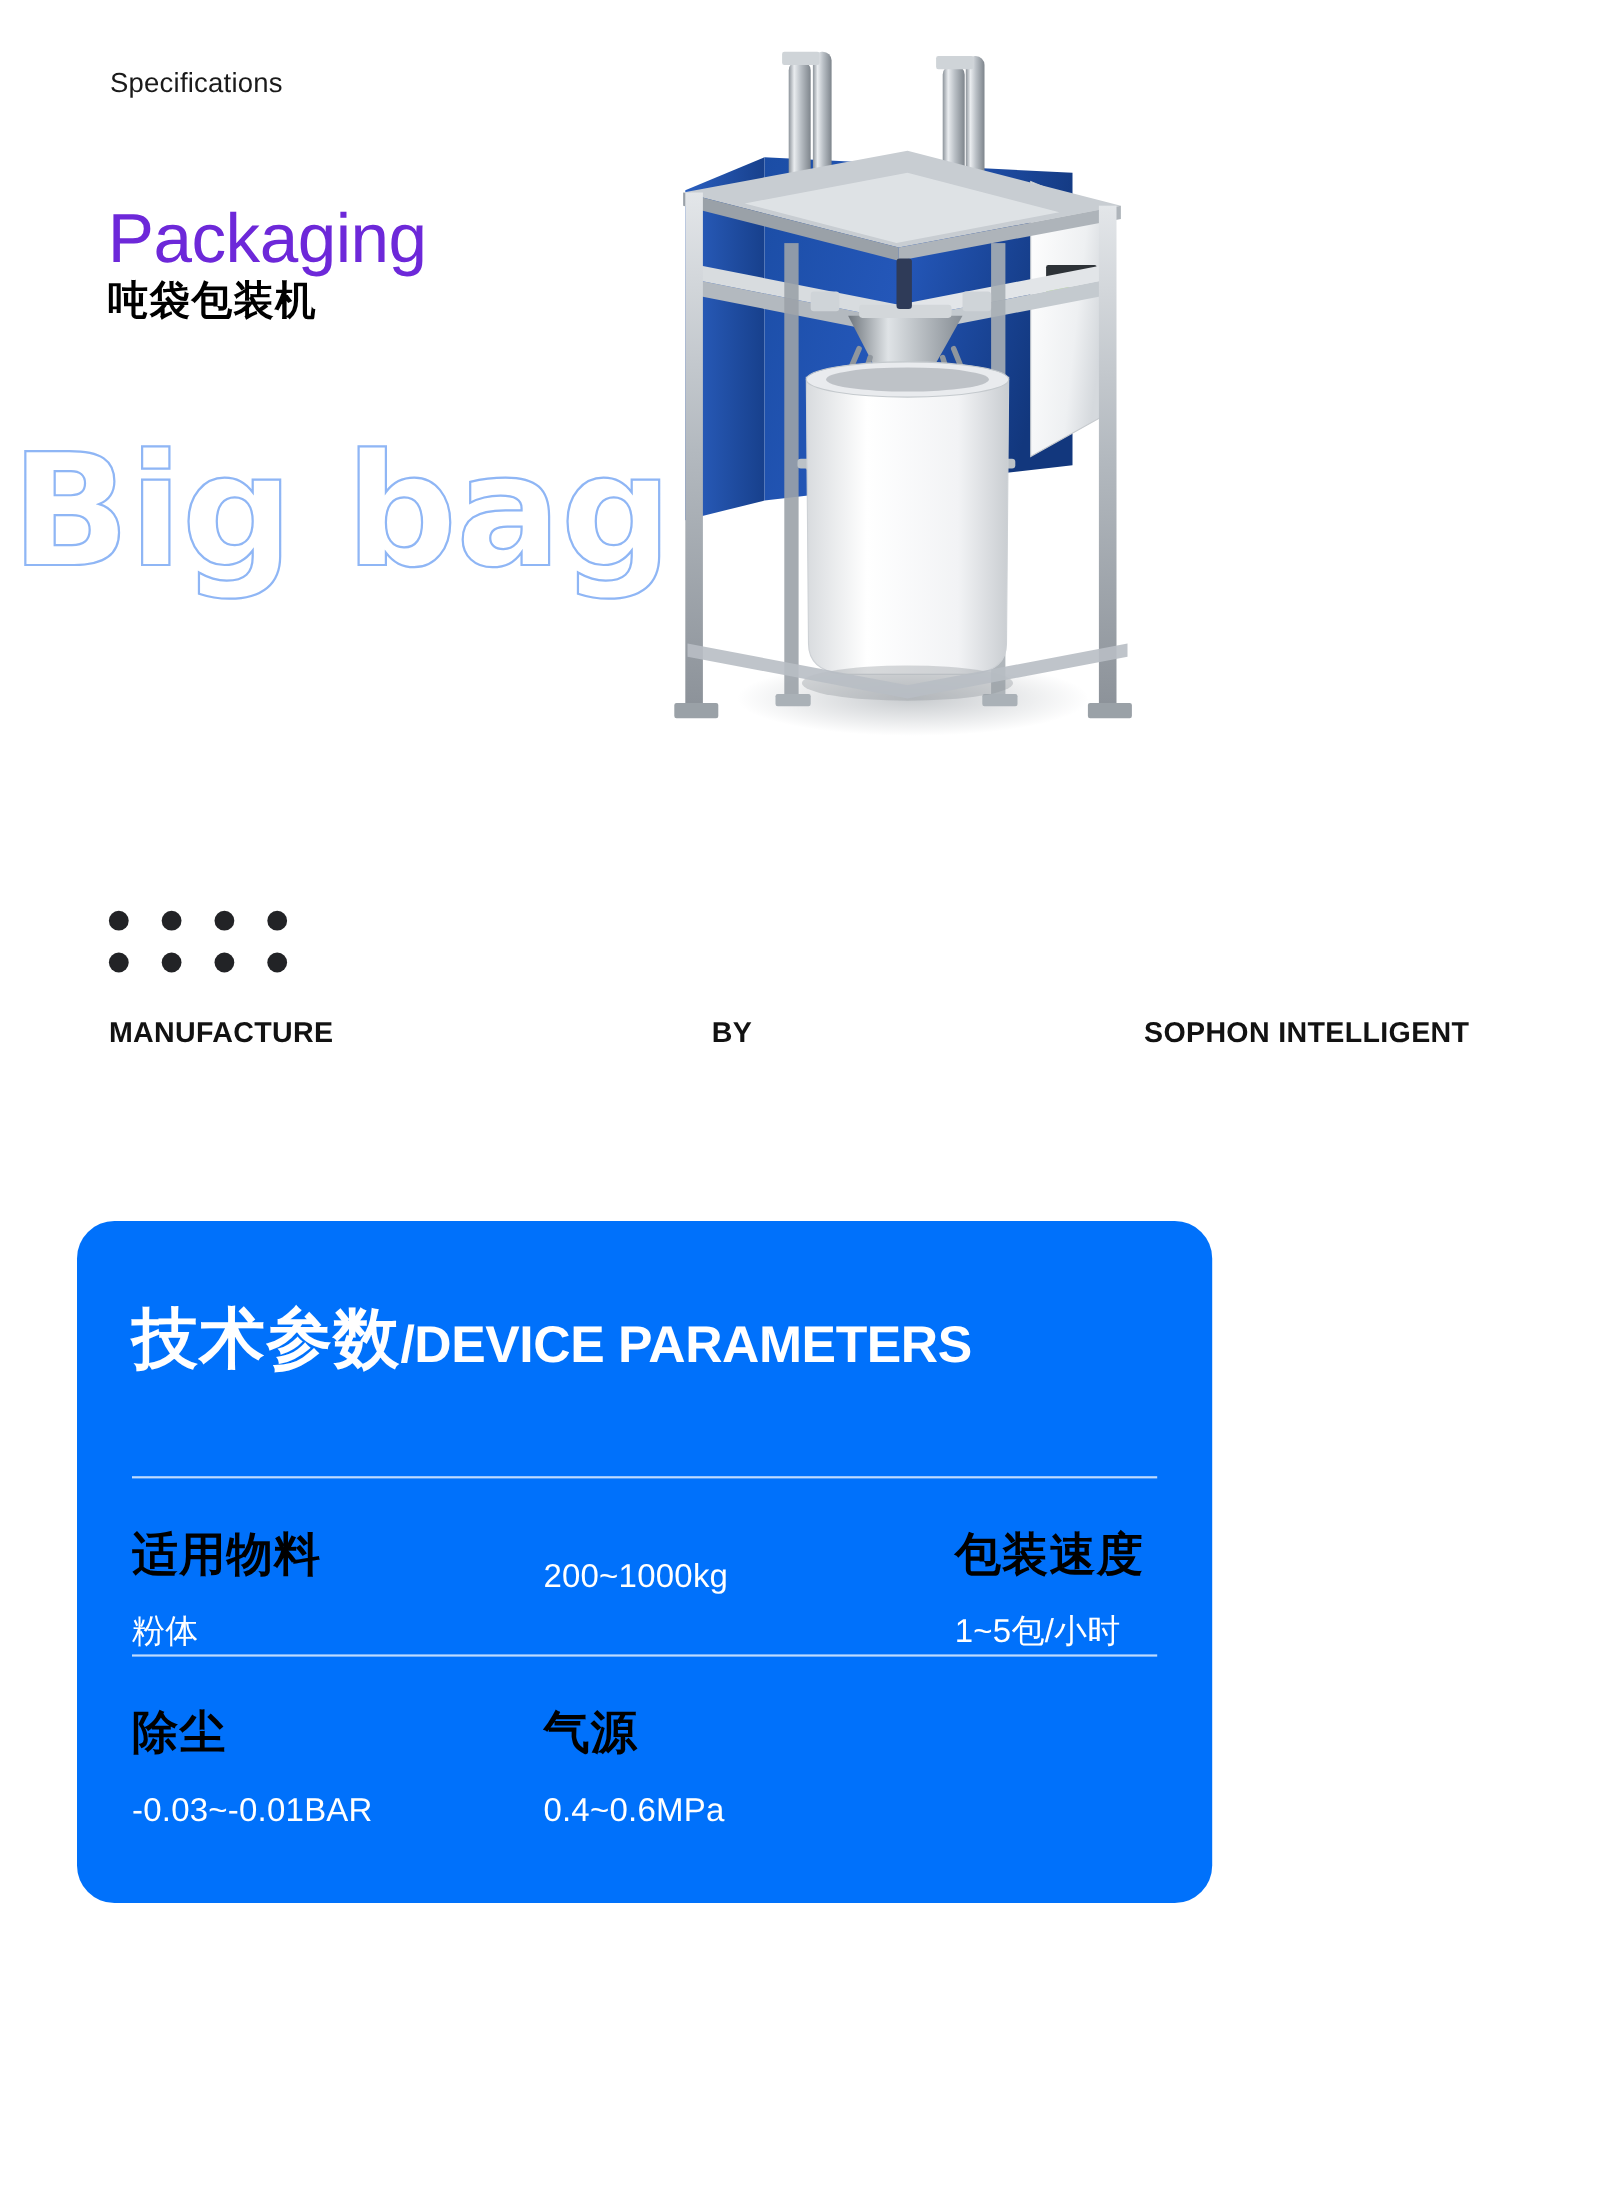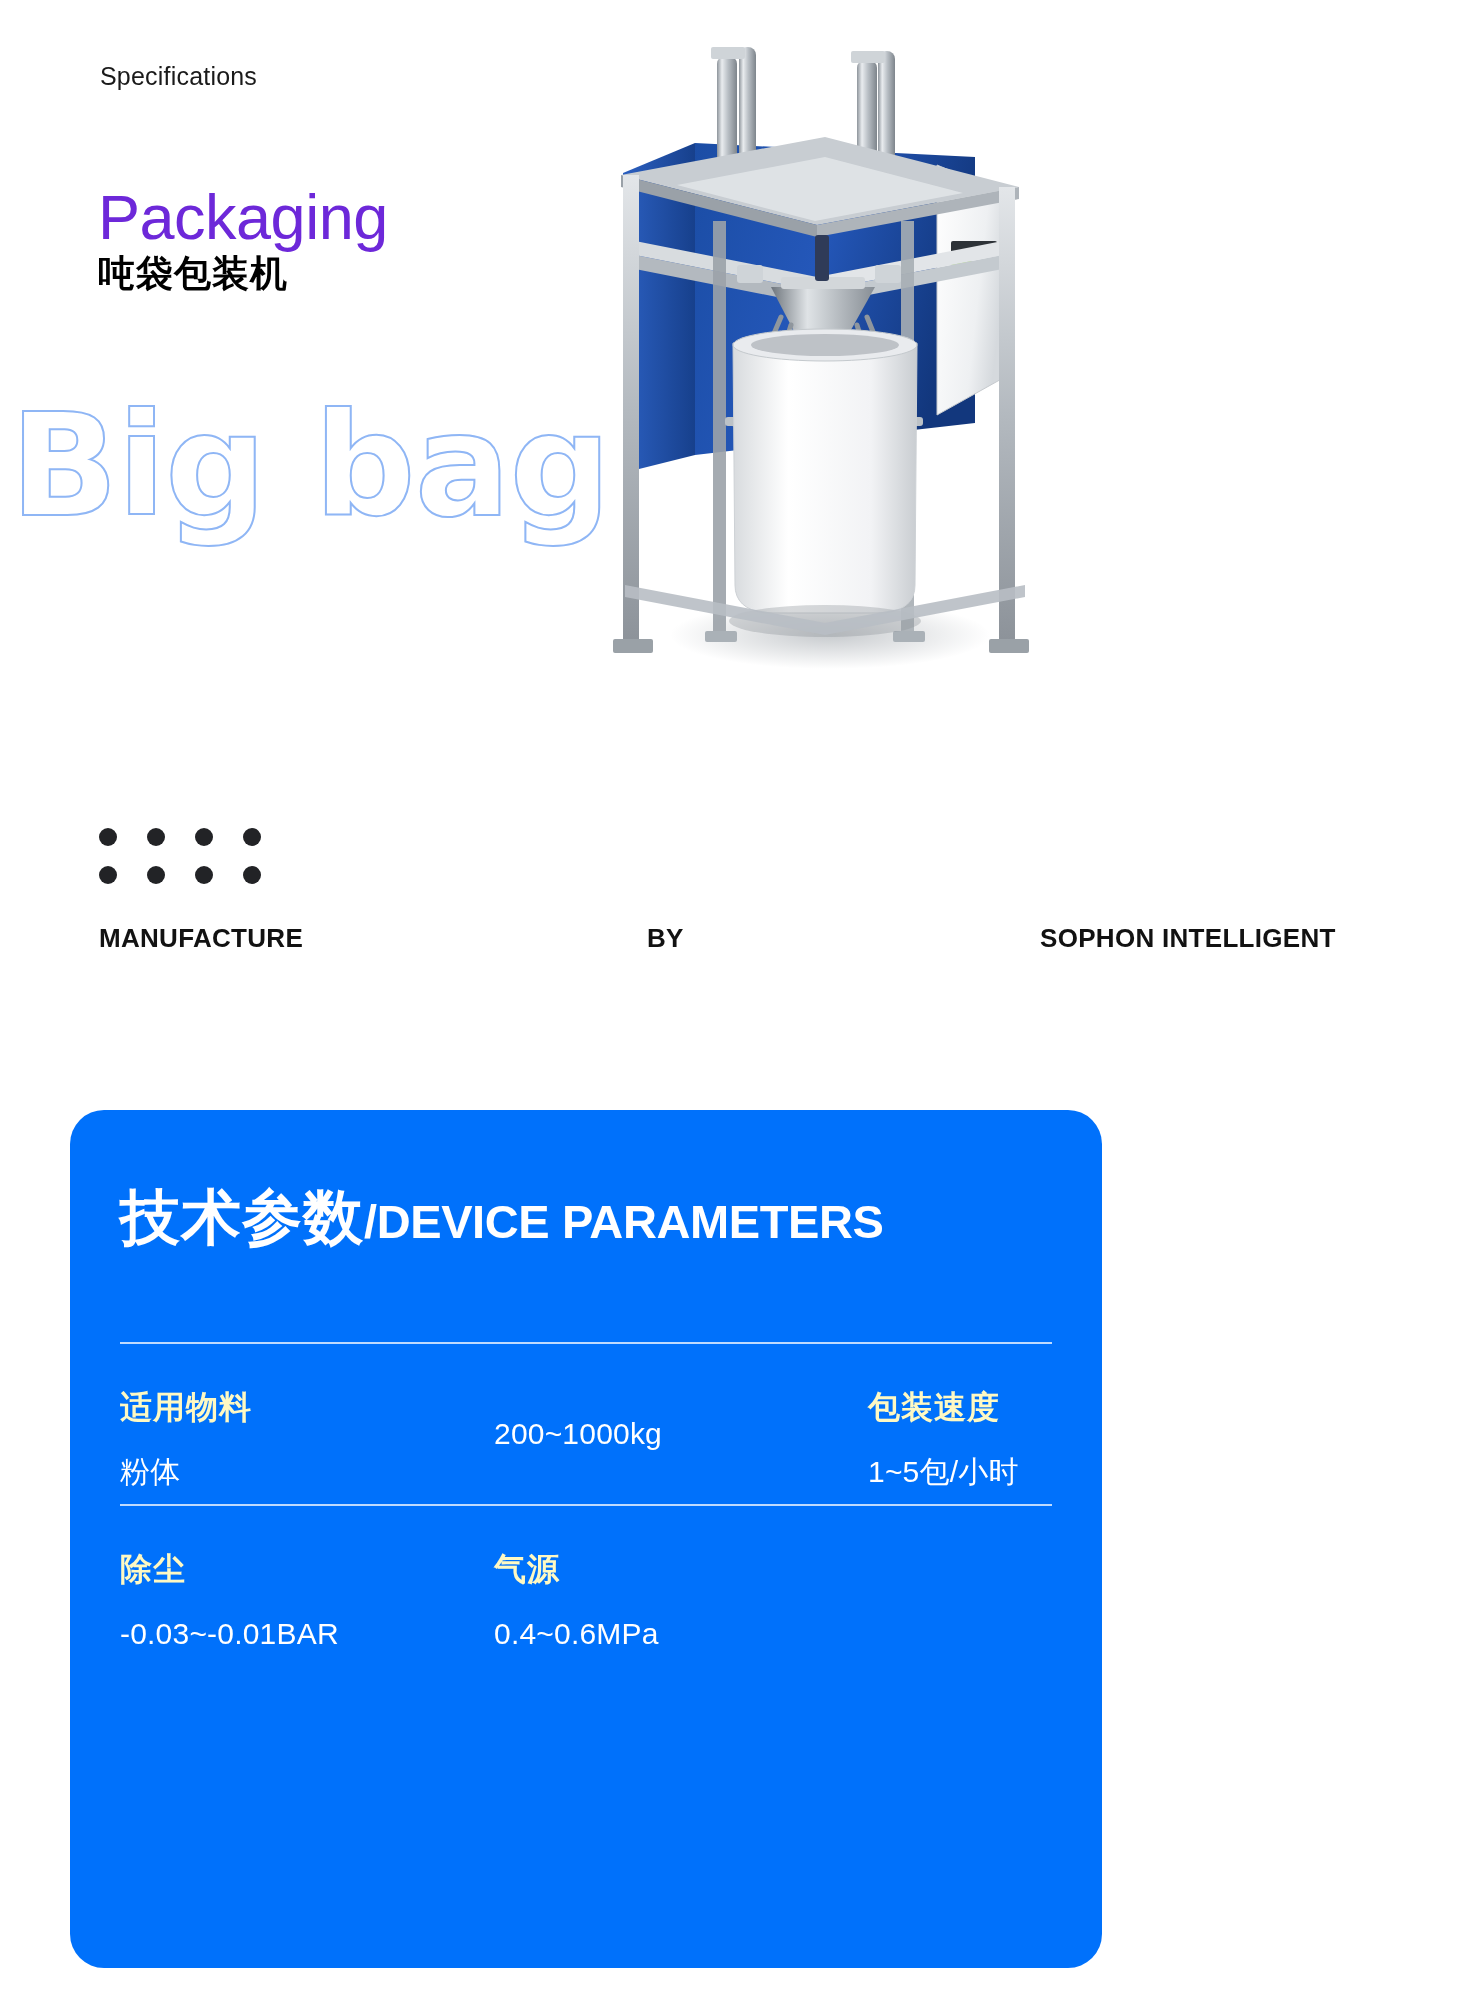--- a/index.html
+++ b/index.html
@@ -67,21 +67,21 @@
 
   
   .machine-wrap {
     position:absolute; left:585px; top:25px; width:470px; height:700px;
   }
   .machine-svg { display:block; width:470px; height:700px; }
 
   
   .params-panel {
     position:absolute; left:70px; top:1110px;
-    width:1032px; height:858px;
+    width:1032px; height:620px;
     background:#0071fb;
     border-radius:34px;
     padding:0 42px;
   }
   .params-title {
     position:absolute; left:50px; top:77px;
     display:flex; align-items:flex-end;
     white-space:nowrap;
   }
   .params-title .cn {
@@ -104,21 +104,21 @@
   .param-row {
     position:absolute; left:50px; width:932px;
     display:flex;
   }
   .param-row.r1 { top:278px; }
   .param-row.r2 { top:440px; }
   .param-cell { width:374px; }
   .param-cell:nth-child(2) { width:374px; }
   .param-cell:nth-child(3) { width:auto; }
   .param-cell .p-label {
-    font-size:32px; font-weight:700; color:#fef9c3; letter-spacing:1px;
+    font-size:42px; font-weight:700; color:#000000; letter-spacing:1px;
     font-family:"DejaVu Sans","Liberation Sans",sans-serif;
     line-height:1.2;
   }
   .param-cell .p-value {
     margin-top:28px;
     font-size:30px; font-weight:400; color:#fff; letter-spacing:.2px;
     line-height:1.2;
   }
 </style>
 </head>

